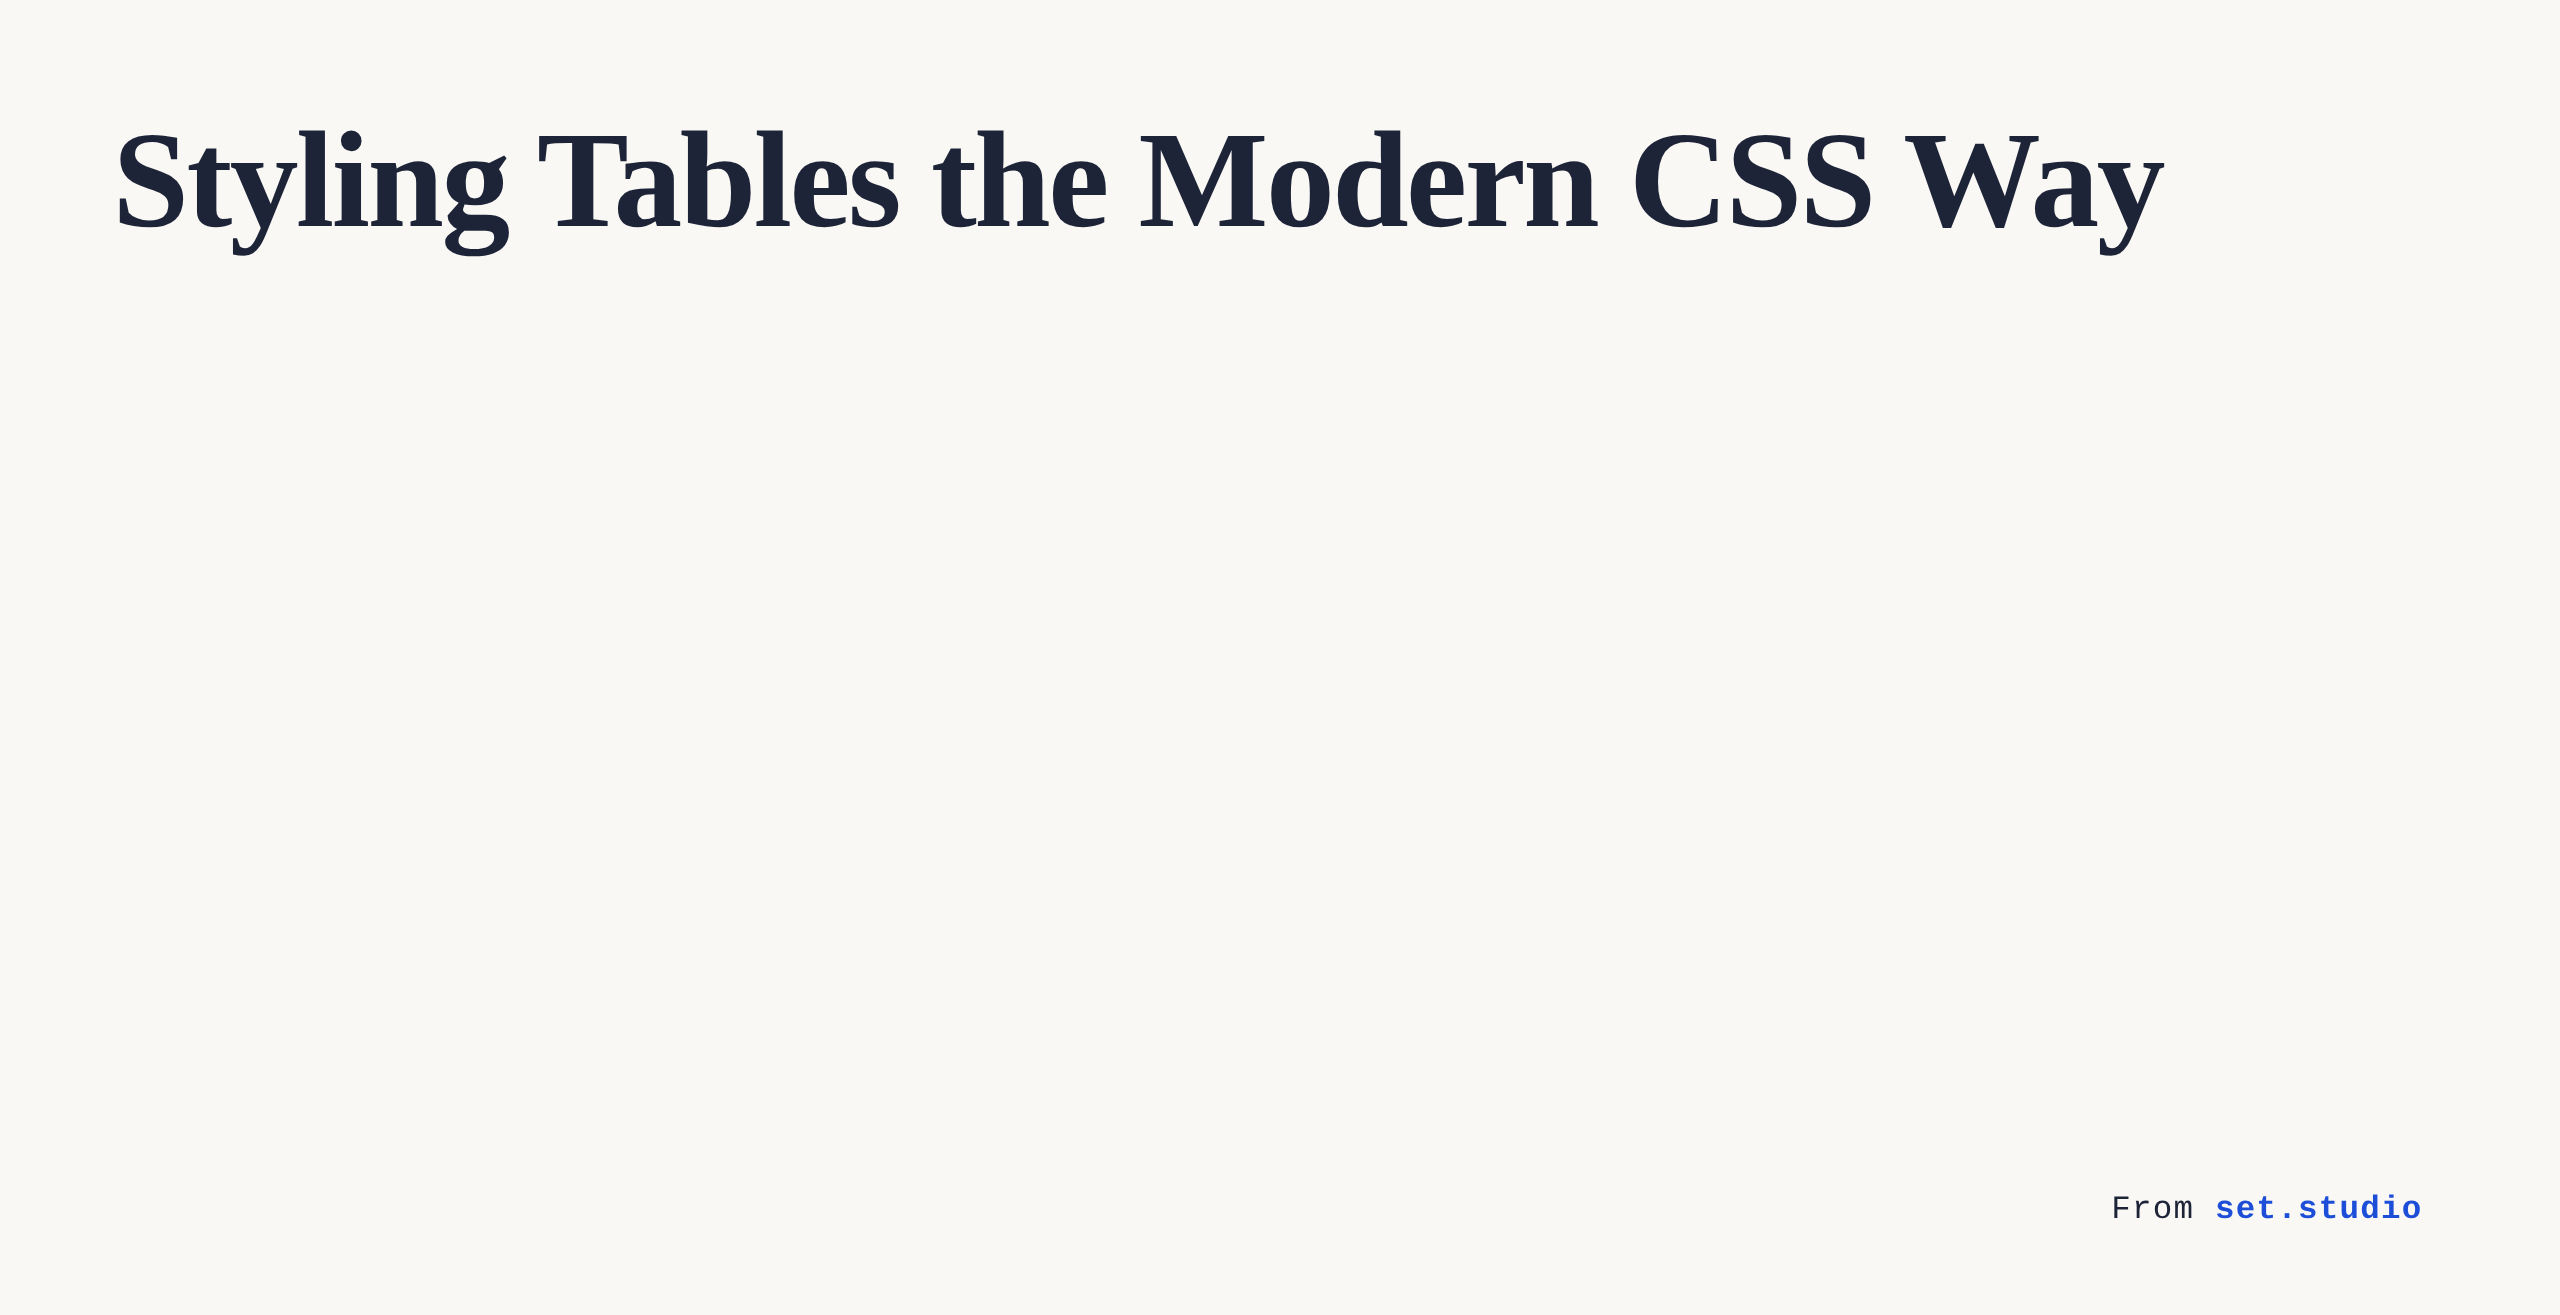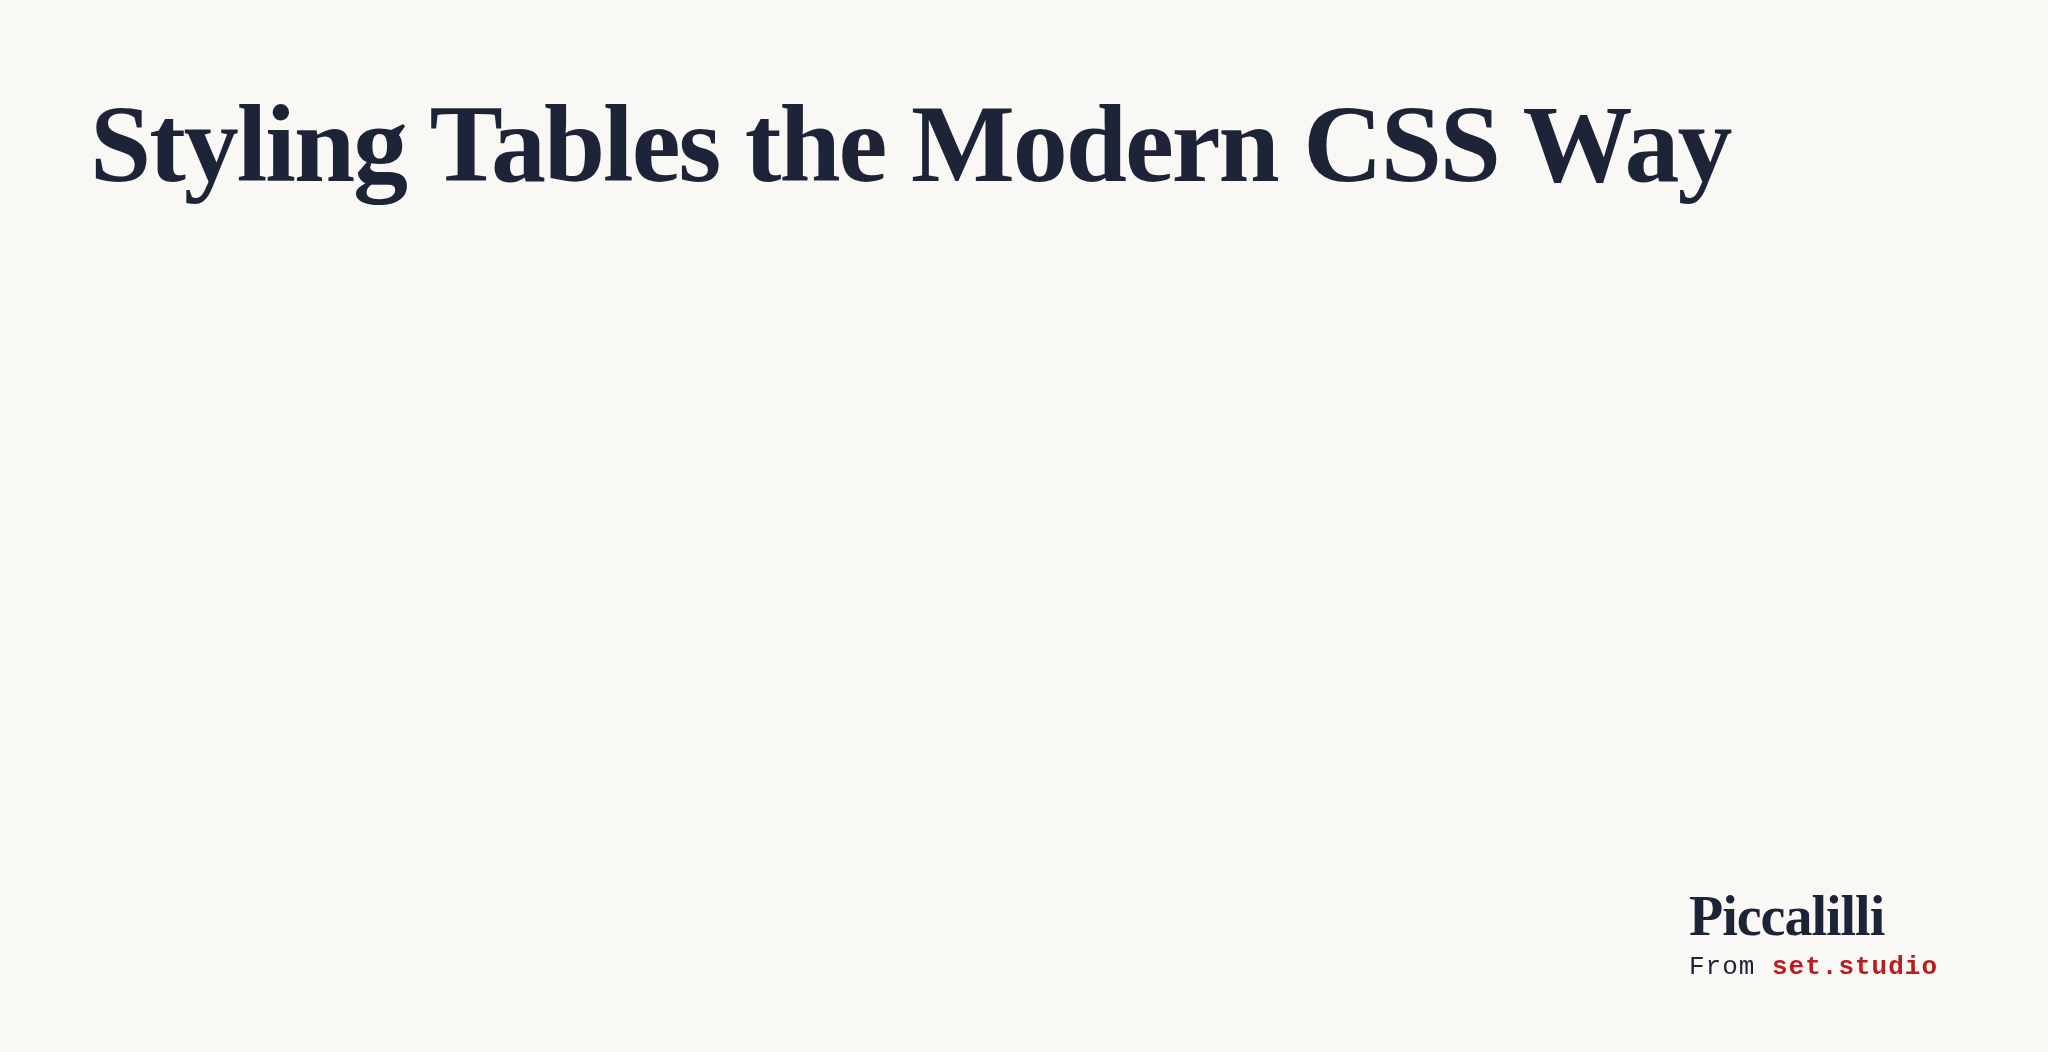--- a/index.html
+++ b/index.html
@@ -46,27 +46,26 @@
     }
     
     .brand-tagline {
       font-family: 'Courier New', Courier, monospace;
       font-size: 26px;
       color: #1e2438;
       letter-spacing: 1px;
     }
     
     .brand-tagline-link {
-      color: #b91c1c;
+      color: #1d4ed8;
       font-weight: bold;
     }
   </style>
 </head>
 <body>
 
 <h1 class="title">Styling Tables the Modern CSS Way</h1>
 
 <div class="brand-section">
-  <div class="brand-name">Piccalilli</div>
   <div class="brand-tagline">
     <span>From </span><span class="brand-tagline-link">set.studio</span>
   </div>
 </div>
 
 </body></html>

